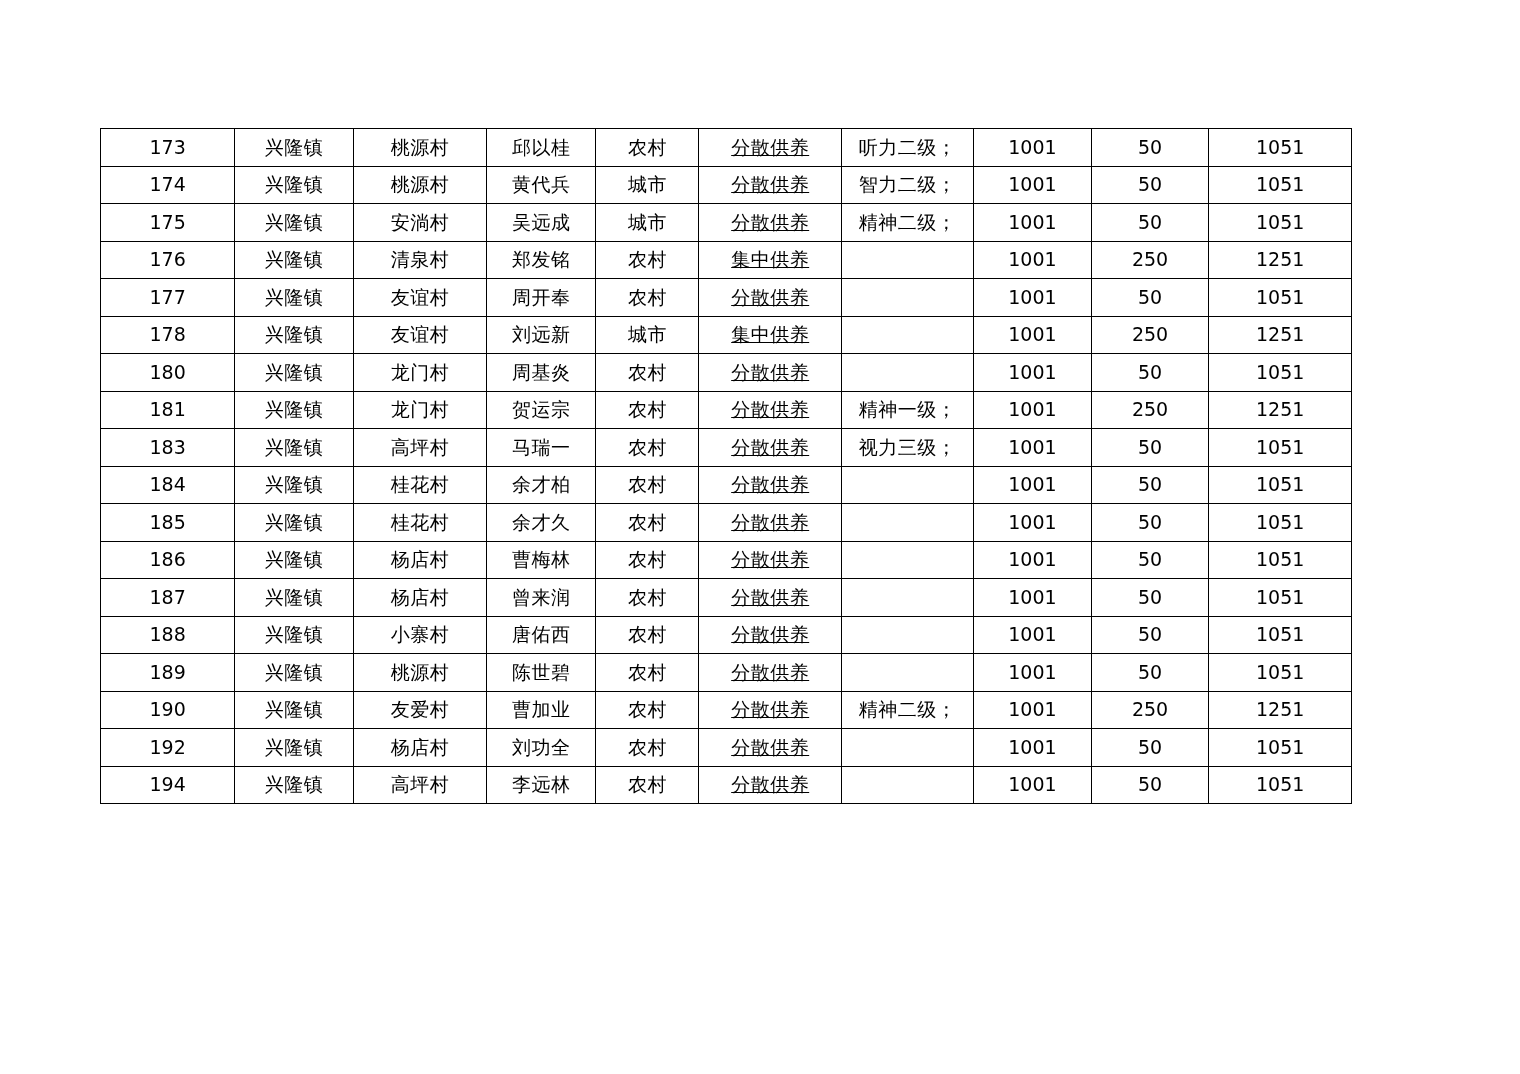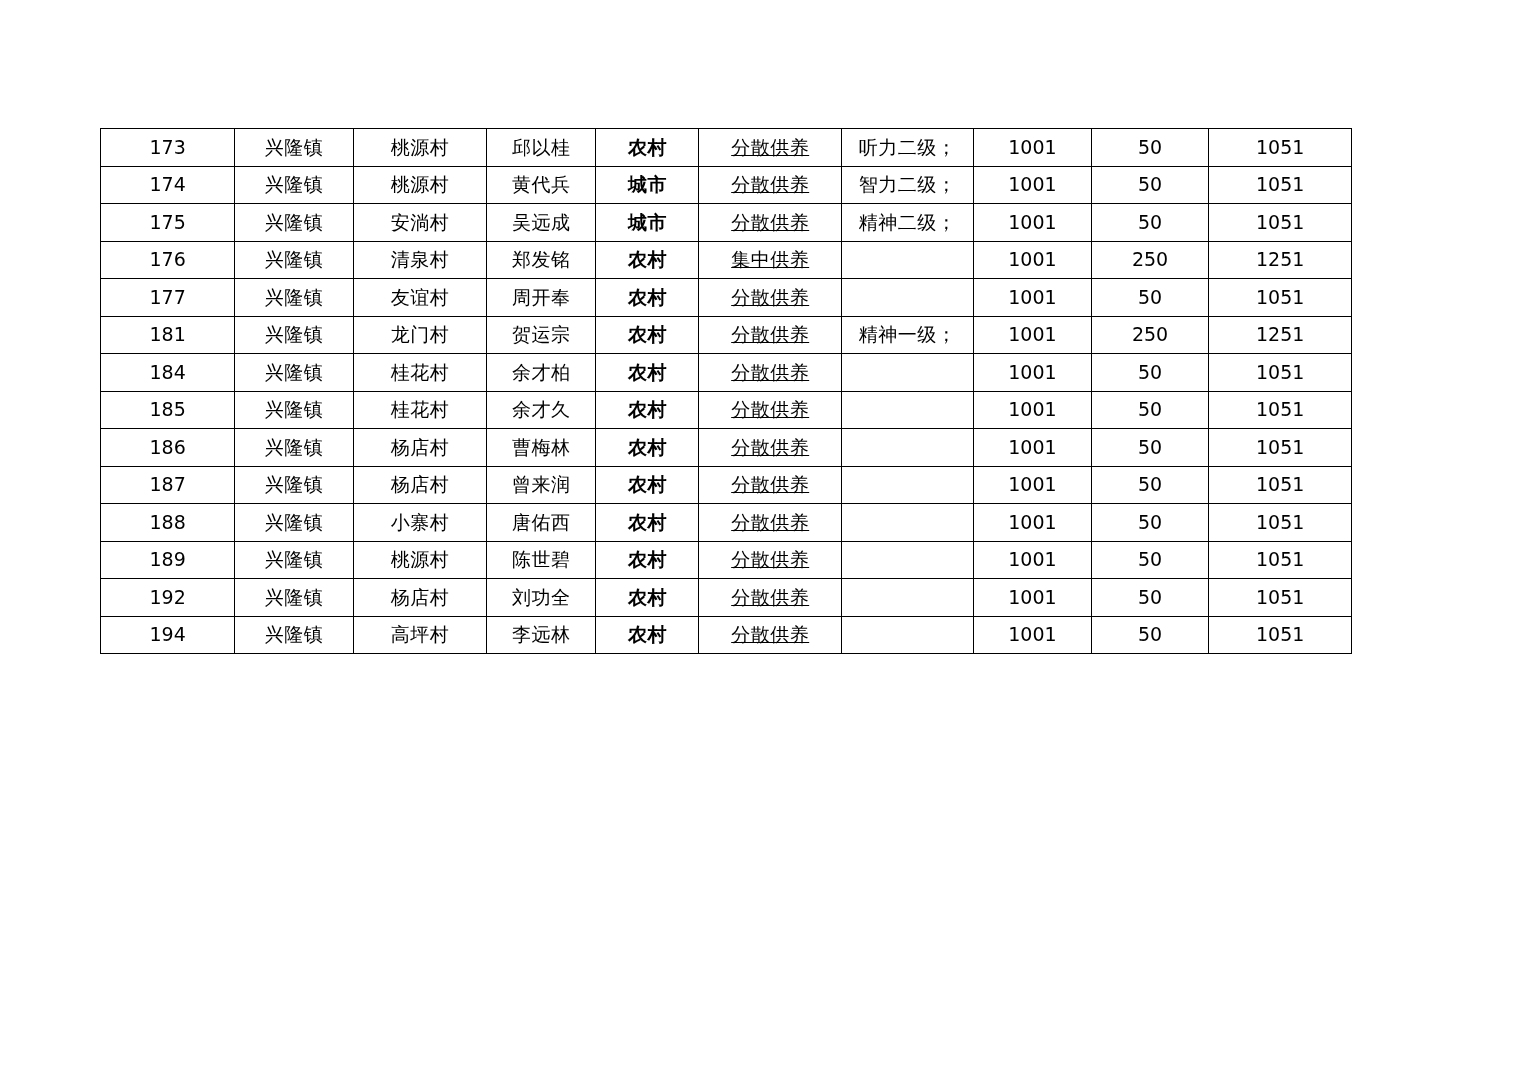--- a/index.html
+++ b/index.html
@@ -43,21 +43,21 @@
     line-height: 1.1;
     color: #000;
     white-space: nowrap;
     overflow: hidden;
     font-family: "DejaVu Sans", "Liberation Sans", sans-serif;
   }
   td.c-idx   { width: 124px; }
   td.c-town  { width: 109px; margin-top: 32px; }
   td.c-vill  { width: 123px; }
   td.c-name  { width: 100px; }
-  td.c-type  { width: 94px; font-weight: bold; }
+  td.c-type  { width: 94px; }
   td.c-mode  { width: 132px; text-decoration: underline; }
   td.c-dis   { width: 122px; }
   td.c-a     { width: 108px; }
   td.c-b     { width: 108px; }
   td.c-tot   { width: 132px; }
 
   
   td.num {
     font-family: "Liberation Serif", "DejaVu Serif", serif;
     font-size: 20px;
@@ -129,32 +129,68 @@
             <td class="c-vill cjk">友谊村</td>
             <td class="c-name cjk">周开奉</td>
             <td class="c-type cjk">农村</td>
             <td class="c-mode cjk">分散供养</td>
             <td class="c-dis cjk"></td>
             <td class="c-a num">1001</td>
             <td class="c-b num">50</td>
             <td class="c-tot num">1051</td>
           </tr>
           <tr>
+            <td class="c-idx num">178</td>
+            <td class="c-town cjk">兴隆镇</td>
+            <td class="c-vill cjk">友谊村</td>
+            <td class="c-name cjk">刘远新</td>
+            <td class="c-type cjk">城市</td>
+            <td class="c-mode cjk">集中供养</td>
+            <td class="c-dis cjk"></td>
+            <td class="c-a num">1001</td>
+            <td class="c-b num">250</td>
+            <td class="c-tot num">1251</td>
+          </tr>
+          <tr>
+            <td class="c-idx num">180</td>
+            <td class="c-town cjk">兴隆镇</td>
+            <td class="c-vill cjk">龙门村</td>
+            <td class="c-name cjk">周基炎</td>
+            <td class="c-type cjk">农村</td>
+            <td class="c-mode cjk">分散供养</td>
+            <td class="c-dis cjk"></td>
+            <td class="c-a num">1001</td>
+            <td class="c-b num">50</td>
+            <td class="c-tot num">1051</td>
+          </tr>
+          <tr>
             <td class="c-idx num">181</td>
             <td class="c-town cjk">兴隆镇</td>
             <td class="c-vill cjk">龙门村</td>
             <td class="c-name cjk">贺运宗</td>
             <td class="c-type cjk">农村</td>
             <td class="c-mode cjk">分散供养</td>
             <td class="c-dis cjk">精神一级；</td>
             <td class="c-a num">1001</td>
             <td class="c-b num">250</td>
             <td class="c-tot num">1251</td>
           </tr>
           <tr>
+            <td class="c-idx num">183</td>
+            <td class="c-town cjk">兴隆镇</td>
+            <td class="c-vill cjk">高坪村</td>
+            <td class="c-name cjk">马瑞一</td>
+            <td class="c-type cjk">农村</td>
+            <td class="c-mode cjk">分散供养</td>
+            <td class="c-dis cjk">视力三级；</td>
+            <td class="c-a num">1001</td>
+            <td class="c-b num">50</td>
+            <td class="c-tot num">1051</td>
+          </tr>
+          <tr>
             <td class="c-idx num">184</td>
             <td class="c-town cjk">兴隆镇</td>
             <td class="c-vill cjk">桂花村</td>
             <td class="c-name cjk">余才柏</td>
             <td class="c-type cjk">农村</td>
             <td class="c-mode cjk">分散供养</td>
             <td class="c-dis cjk"></td>
             <td class="c-a num">1001</td>
             <td class="c-b num">50</td>
             <td class="c-tot num">1051</td>
@@ -211,20 +247,32 @@
             <td class="c-idx num">189</td>
             <td class="c-town cjk">兴隆镇</td>
             <td class="c-vill cjk">桃源村</td>
             <td class="c-name cjk">陈世碧</td>
             <td class="c-type cjk">农村</td>
             <td class="c-mode cjk">分散供养</td>
             <td class="c-dis cjk"></td>
             <td class="c-a num">1001</td>
             <td class="c-b num">50</td>
             <td class="c-tot num">1051</td>
+          </tr>
+          <tr>
+            <td class="c-idx num">190</td>
+            <td class="c-town cjk">兴隆镇</td>
+            <td class="c-vill cjk">友爱村</td>
+            <td class="c-name cjk">曹加业</td>
+            <td class="c-type cjk">农村</td>
+            <td class="c-mode cjk">分散供养</td>
+            <td class="c-dis cjk">精神二级；</td>
+            <td class="c-a num">1001</td>
+            <td class="c-b num">250</td>
+            <td class="c-tot num">1251</td>
           </tr>
           <tr>
             <td class="c-idx num">192</td>
             <td class="c-town cjk">兴隆镇</td>
             <td class="c-vill cjk">杨店村</td>
             <td class="c-name cjk">刘功全</td>
             <td class="c-type cjk">农村</td>
             <td class="c-mode cjk">分散供养</td>
             <td class="c-dis cjk"></td>
             <td class="c-a num">1001</td>

